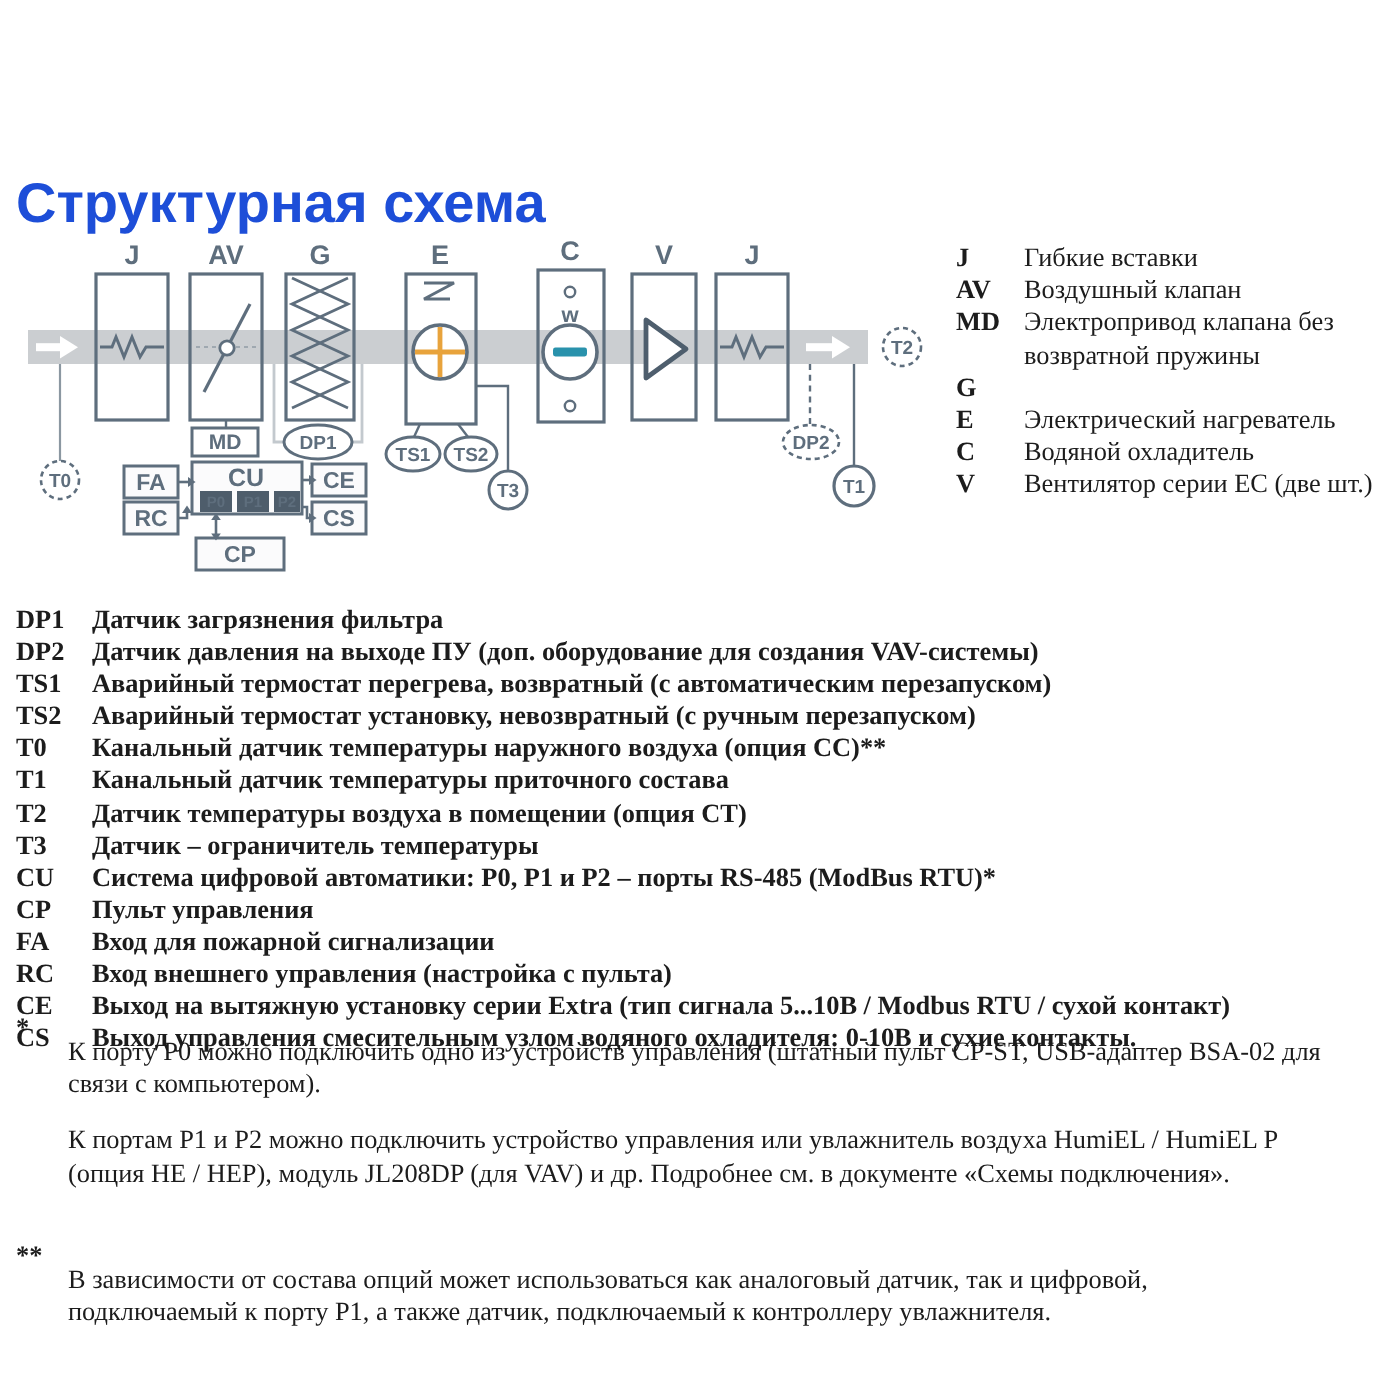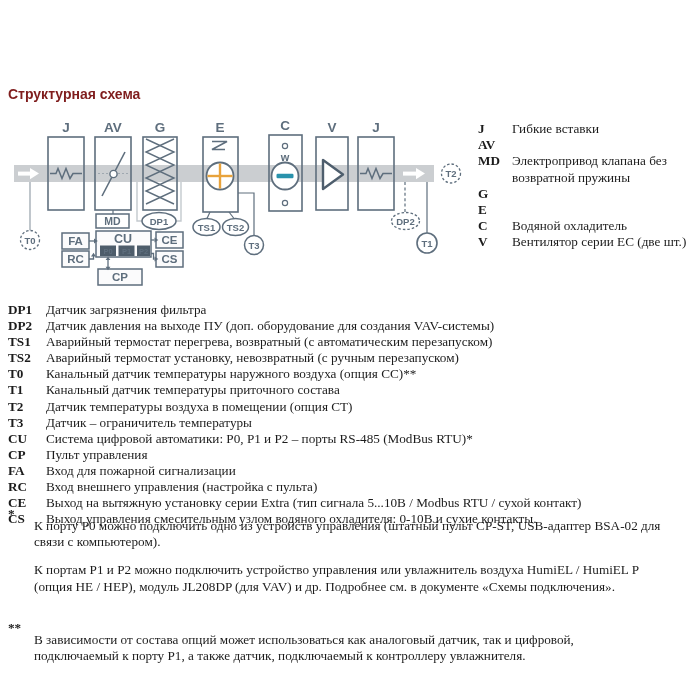--- a/index.html
+++ b/index.html
@@ -1,29 +1,29 @@
 <!DOCTYPE html>
 <html><head>
 <meta charset="utf-8">
 <style>
   html,body{margin:0;padding:0;background:#fff;}
   .page{position:relative;width:700px;height:700px;background:#fff;overflow:hidden;
         font-family:"Liberation Serif",serif;color:#1c1c1c;}
   .title{position:absolute;left:8px;top:86px;font-family:"Liberation Sans",sans-serif;
-         font-weight:bold;font-size:14px;color:#7f1d1d;}
+         font-weight:bold;font-size:28px;color:#1d4ed8;}
   svg text{font-family:"Liberation Sans",sans-serif;font-weight:bold;fill:#5E6E7D;}
   .diagram-svg{position:absolute;left:0;top:0;}
   .legend{position:absolute;left:478px;top:121px;width:218px;font-size:13.2px;line-height:16.2px;}
   .lrow{display:flex;}
   .lterm{width:34px;font-weight:bold;flex:0 0 34px;}
   .ldesc{flex:1;}
   .defs{position:absolute;left:8px;top:302px;width:672px;font-size:13.2px;line-height:16.1px;}
   .drow{display:flex;}
   .dterm{width:38px;font-weight:bold;flex:0 0 38px;}
-  .ddesc{flex:1;white-space:nowrap;}
+  .ddesc{flex:1;white-space:nowrap;font-weight:bold;}
   .fnotes{position:absolute;left:8px;top:506px;width:684px;font-size:13.2px;line-height:16.2px;}
   .fnote{display:flex;margin-bottom:13px;}
   .fmark{width:14px;flex:0 0 14px;font-weight:bold;}
   .ftext{width:652px;}
   .ftext p{margin:12px;}
 </style>
 </head>
 <body>
 
 <div class="page">
@@ -185,30 +185,32 @@
     </g>
   </svg>
 
   <div class="legend">
     <div class="lrow">
         <span class="lterm">J</span>
         <span class="ldesc">Гибкие вставки</span>
       </div>
     <div class="lrow">
         <span class="lterm">AV</span>
+        <span class="ldesc">Воздушный клапан</span>
       </div>
     <div class="lrow">
         <span class="lterm">MD</span>
         <span class="ldesc">Электропривод клапана без возвратной пружины</span>
       </div>
     <div class="lrow">
         <span class="lterm">G</span>
       </div>
     <div class="lrow">
         <span class="lterm">E</span>
+        <span class="ldesc">Электрический нагреватель</span>
       </div>
     <div class="lrow">
         <span class="lterm">C</span>
         <span class="ldesc">Водяной охладитель</span>
       </div>
     <div class="lrow">
         <span class="lterm">V</span>
         <span class="ldesc">Вентилятор серии ЕС (две шт.)</span>
       </div>
   </div>

